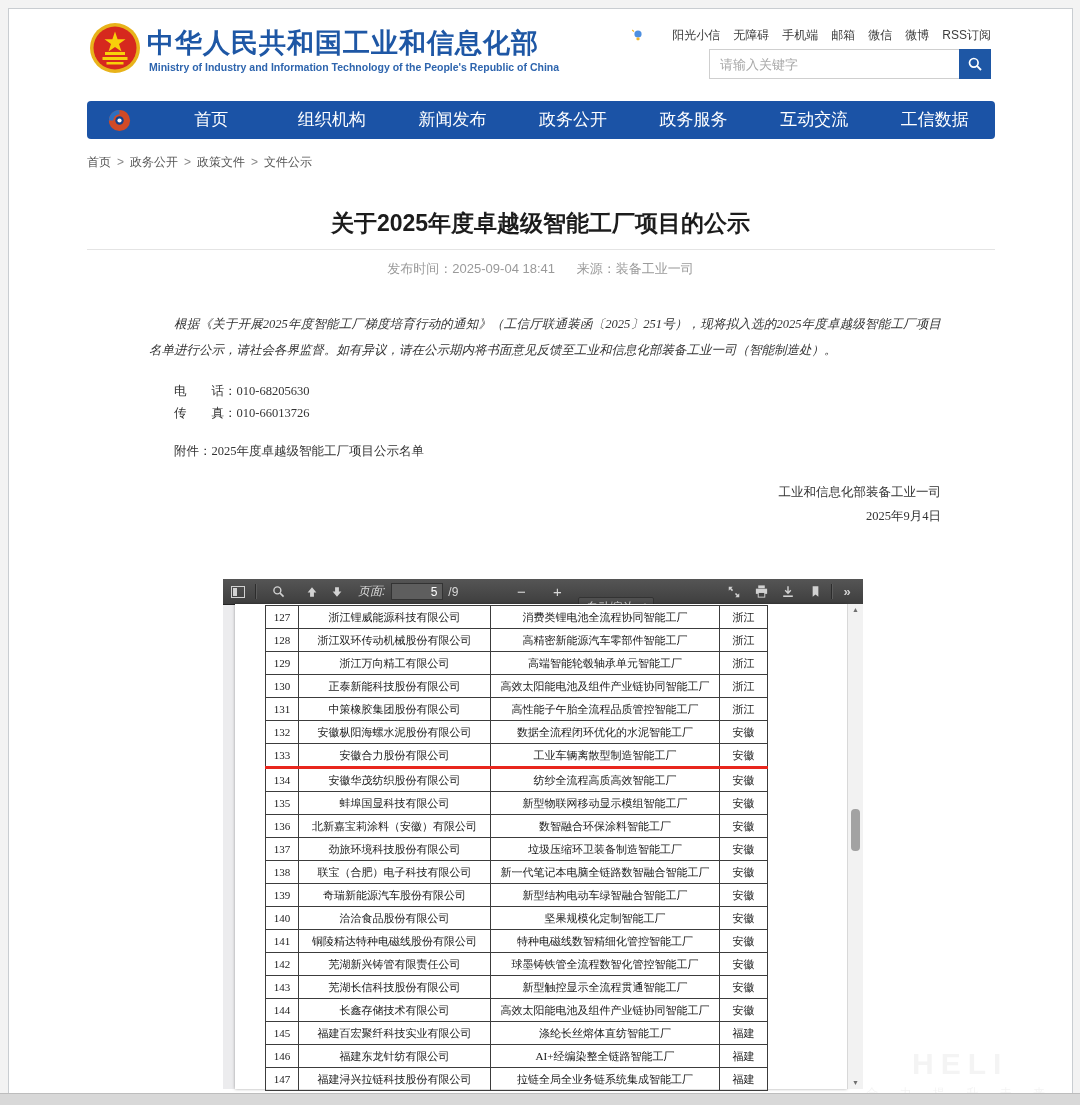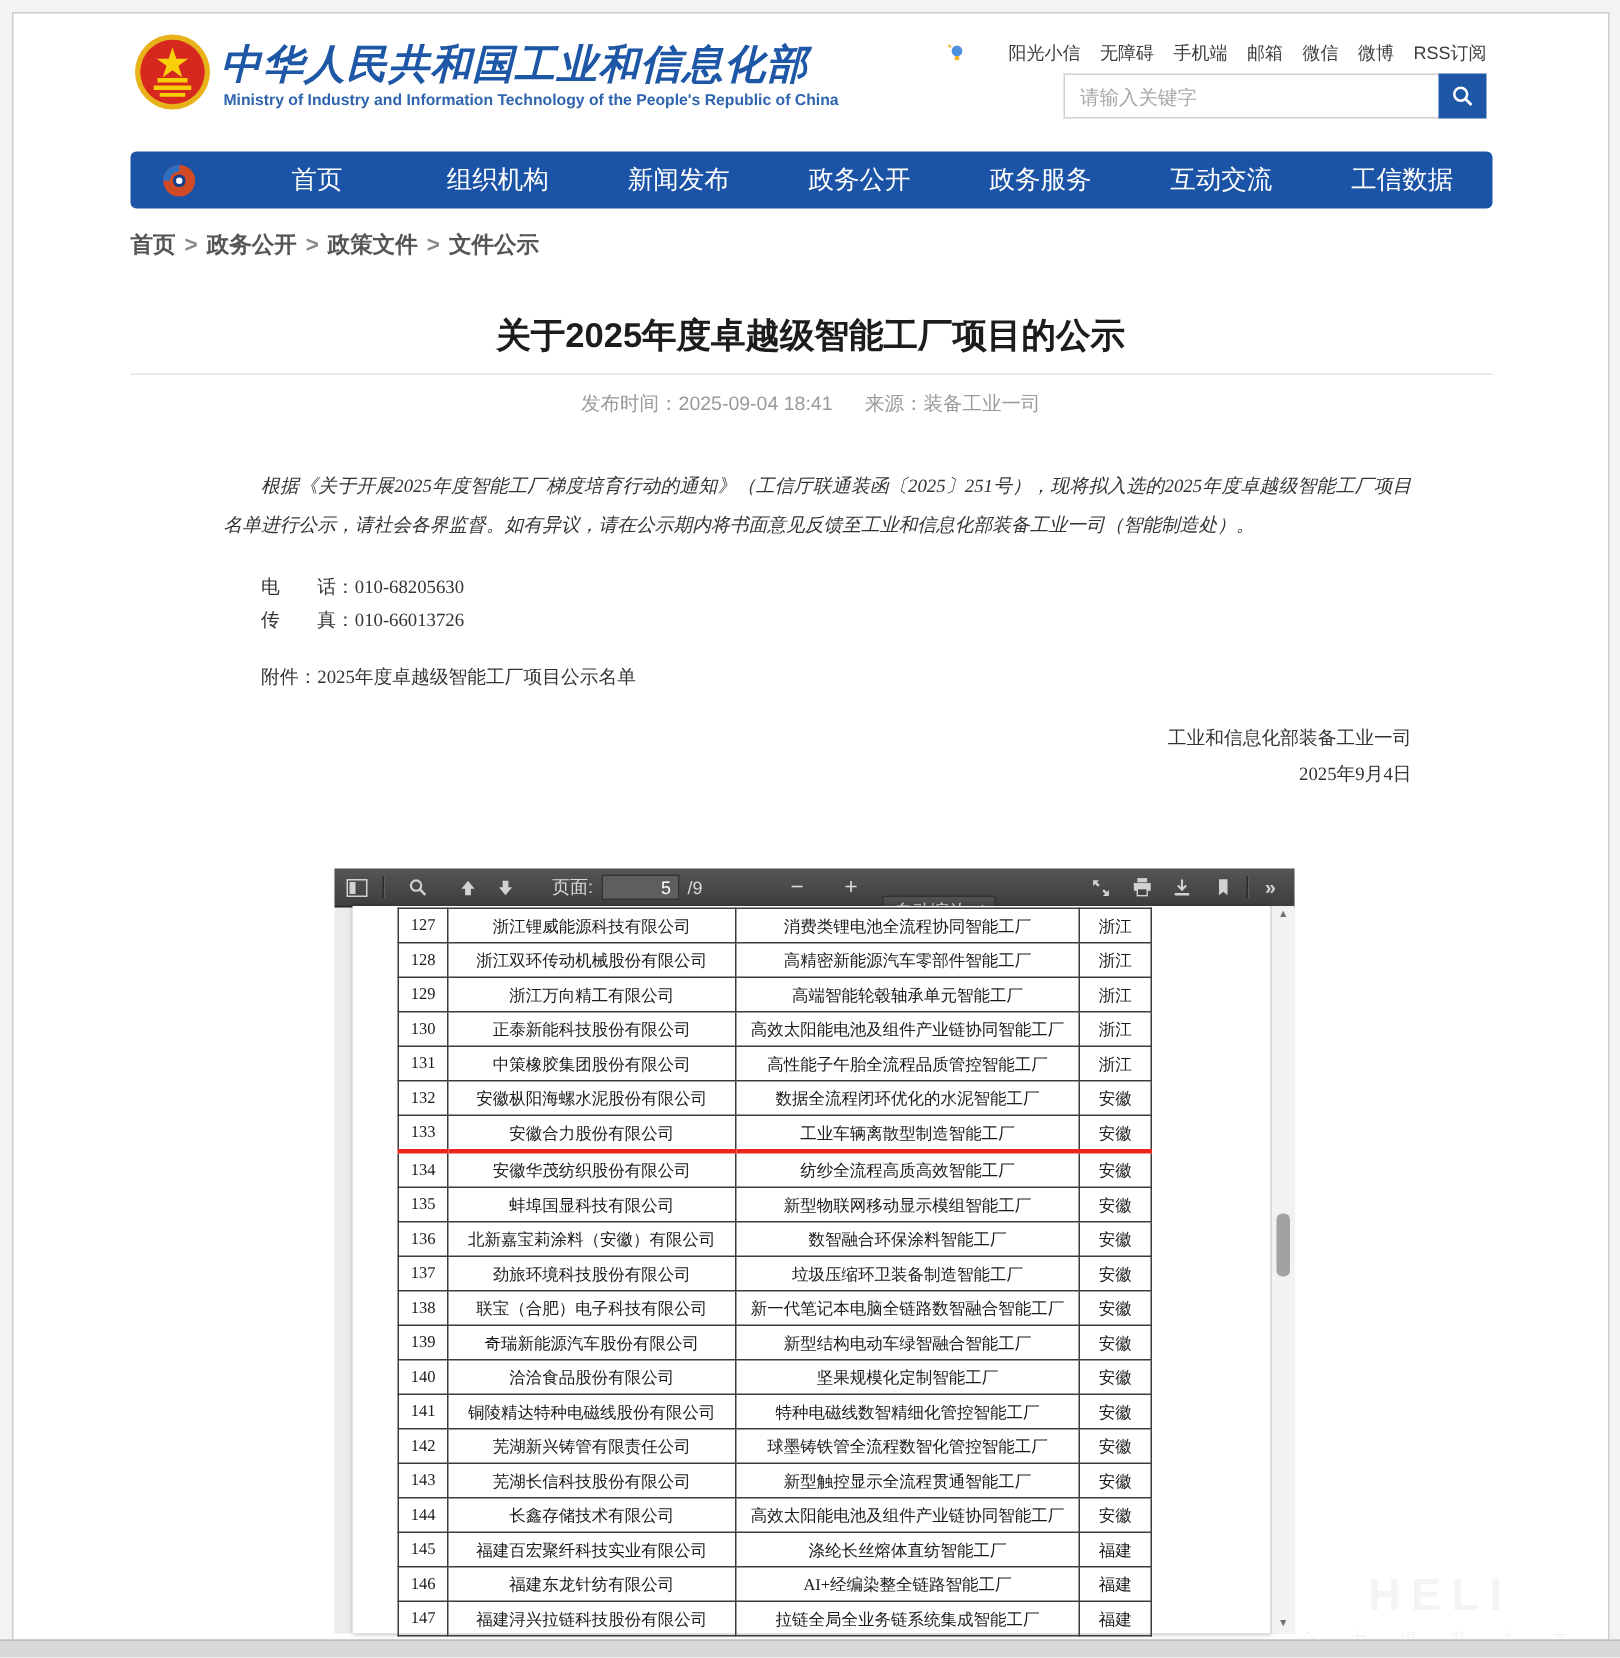--- a/index.html
+++ b/index.html
@@ -3,35 +3,35 @@
 <meta charset="utf-8">
 <style>
   html,body{margin:0;padding:0;background:#e9e9e9;}
   #stage{position:relative;width:1080px;height:1105px;background:#f3f3f3;overflow:hidden;
          font-family:"Liberation Sans","DejaVu Sans",sans-serif;}
   .abs{position:absolute;}
   .card{position:absolute;left:8px;top:8px;width:1063px;height:1084px;background:#fff;border:1px solid #c9cdd1;}
   .bottom-band{position:absolute;left:0;top:1093px;width:1080px;height:12px;background:#d8d8d8;border-top:1px solid #bdbdbd;}
 
   
-  .site-title{left:138px;top:16px;font-size:27px;font-weight:bold;color:#1e57a5;letter-spacing:1px;font-style:italic;}
+  .site-title{left:138px;top:16px;font-size:27px;font-weight:bold;color:#1e57a5;letter-spacing:1px;}
   .site-sub{left:140px;top:52px;font-size:10.5px;font-weight:bold;color:#2e65ae;}
   .quick-links{top:18px;right:81px;display:flex;align-items:center;gap:28px;font-size:12px;color:#3c3c3c;}
   .quick-links a{color:#3c3c3c;text-decoration:none;cursor:pointer;}
   .search-box{top:40px;right:81px;width:282px;height:30px;display:flex;}
   .search-input{flex:1;height:28px;border:1px solid #cfcfcf;border-right:none;padding:0 10px;font-size:13px;color:#333;outline:none;}
   .search-input::placeholder{color:#a8a8a8;}
   .search-btn{width:32px;height:30px;background:#1e57a5;border:none;display:flex;align-items:center;justify-content:center;cursor:pointer;}
 
   
   .nav{left:78px;top:92px;width:908px;height:38px;background:#1b53a6;border-radius:4px;display:flex;align-items:center;}
   .nav-logo{width:64px;display:flex;justify-content:center;align-items:center;}
   .nav-item{flex:1;text-align:center;color:#fff;font-size:17px;text-decoration:none;cursor:pointer;line-height:38px;}
 
-  .breadcrumb{left:78px;top:145px;font-size:15px;color:#666;font-weight:bold;}
+  .breadcrumb{left:78px;top:145px;font-size:12px;color:#666;}
   .breadcrumb a{color:#555;text-decoration:none;cursor:pointer;}
   .breadcrumb .sep{margin:0 6px;color:#888;}
 
   
   .art-title{left:0;top:199px;width:1063px;text-align:center;font-size:23px;font-weight:bold;color:#1c1c1c;}
   .rule{left:78px;top:240px;width:908px;height:1px;background:#e4e4e4;}
   .meta{left:0;top:251px;width:1063px;text-align:center;font-size:13px;color:#9a9a9a;}
   .meta span{margin:12px 9px;}
   .body-text{left:140px;top:302px;width:792px;font-family:"Liberation Serif","DejaVu Serif",serif;
              font-size:12.5px;color:#333;}
@@ -41,21 +41,21 @@
   .attach-line{line-height:21px;text-indent:25px;margin-top:17px !important;}
   .sig-block{margin-top:18px !important;text-align:right;line-height:24px;}
 
   
   .viewer{left:214px;top:570px;width:640px;height:510px;background:#ececee;}
   .vtoolbar{position:absolute;left:0;top:0;width:640px;height:25px;
             background:linear-gradient(#555,#3e3e3e);border-bottom:1px solid #242424;
             display:flex;align-items:center;color:#d9d9d9;font-size:12px;}
   .tbtn{width:22px;height:19px;display:flex;align-items:center;justify-content:center;cursor:pointer;border-radius:2px;}
   .tsep{width:1px;height:15px;background:#2c2c2c;border-right:1px solid #5c5c5c;}
-  .page-label{margin-left:20px;}
+  .page-label{margin-left:10px;font-style:italic;}
   .page-input{width:40px;height:15px;margin-left:6px;background:#5e5e5e;border:1px solid #333;
               color:#fff;font-size:12px;text-align:right;padding:0 5px;outline:none;}
   .page-total{margin-left:5px;}
   .zoom-sel{margin-left:10px;height:19px;background:rgba(255,255,255,.07);border:1px solid #333;border-radius:2px;
             display:flex;align-items:center;padding:0 5px 0 7px;cursor:pointer;gap:8px;margin-top:32px;}
   .spinner{display:flex;flex-direction:column;gap:2px;}
   .spinner i{display:block;width:0;height:0;border-left:3.5px solid transparent;border-right:3.5px solid transparent;}
   .spin-up{border-bottom:4px solid #bbb;}
   .spin-down{border-top:4px solid #bbb;}
   .more-glyph{font-size:13px;font-weight:bold;color:#d2d2d2;}

